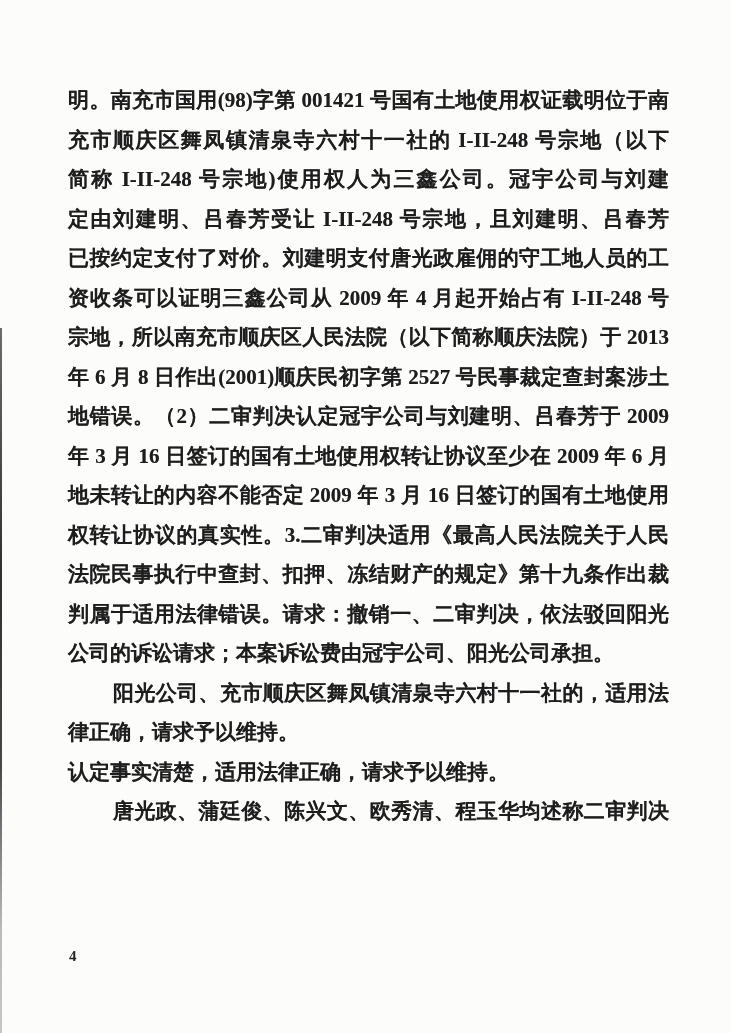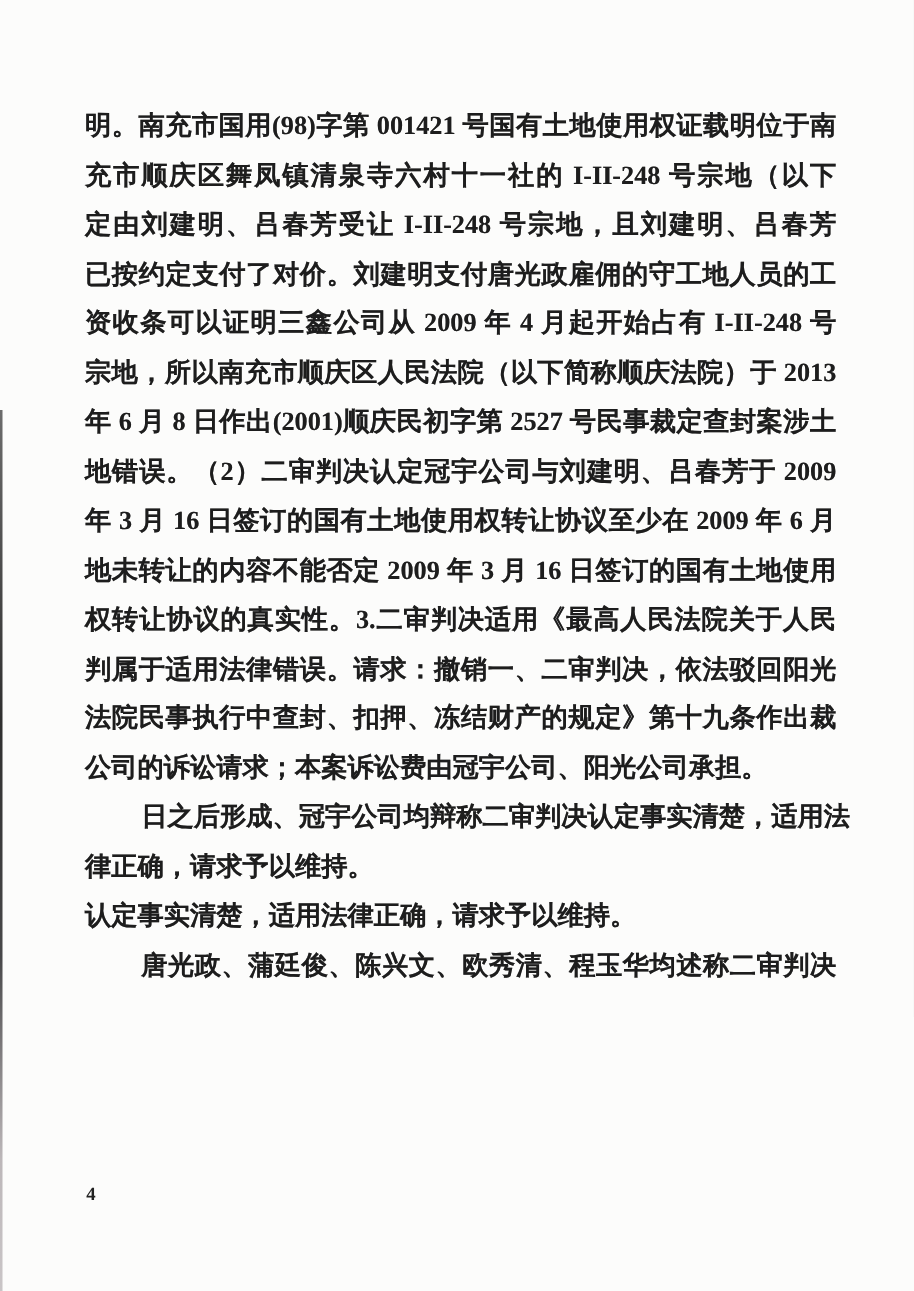--- a/index.html
+++ b/index.html
@@ -64,31 +64,32 @@
   }
 </style>
 </head>
 <body>
 
 <div class="page">
   <div class="scan-edge"></div>
   <div class="doc">
       <div class="line">明。南充市国用(98)字第 001421 号国有土地使用权证载明位于南</div>
       <div class="line">充市顺庆区舞凤镇清泉寺六村十一社的 I-II-248 号宗地（以下</div>
+      <div class="line">简称 I-II-248 号宗地)使用权人为三鑫公司。冠宇公司与刘建</div>
       <div class="line">定由刘建明、吕春芳受让 I-II-248 号宗地，且刘建明、吕春芳</div>
       <div class="line">已按约定支付了对价。刘建明支付唐光政雇佣的守工地人员的工</div>
       <div class="line">资收条可以证明三鑫公司从 2009 年 4 月起开始占有 I-II-248 号</div>
       <div class="line">宗地，所以南充市顺庆区人民法院（以下简称顺庆法院）于 2013</div>
       <div class="line">年 6 月 8 日作出(2001)顺庆民初字第 2527 号民事裁定查封案涉土</div>
       <div class="line">地错误。（2）二审判决认定冠宇公司与刘建明、吕春芳于 2009</div>
       <div class="line">年 3 月 16 日签订的国有土地使用权转让协议至少在 2009 年 6 月</div>
       <div class="line">地未转让的内容不能否定 2009 年 3 月 16 日签订的国有土地使用</div>
       <div class="line">权转让协议的真实性。3.二审判决适用《最高人民法院关于人民</div>
+      <div class="line">法院民事执行中查封、扣押、冻结财产的规定》第十九条作出裁</div>
       <div class="line">判属于适用法律错误。请求：撤销一、二审判决，依法驳回阳光</div>
-      <div class="line">法院民事执行中查封、扣押、冻结财产的规定》第十九条作出裁</div>
       <div class="line last">公司的诉讼请求；本案诉讼费由冠宇公司、阳光公司承担。</div>
-      <div class="line indent">日之后形成、冠宇公司均辩称二审判决认定事实清楚，适用法</div>
+      <div class="line indent">阳光公司、充市顺庆区舞凤镇清泉寺六村十一社的，适用法</div>
       <div class="line last">律正确，请求予以维持。</div>
       <div class="line last">认定事实清楚，适用法律正确，请求予以维持。</div>
       <div class="line indent">唐光政、蒲廷俊、陈兴文、欧秀清、程玉华均述称二审判决</div>
     </div>
   <div class="page-number">4</div>
 </div>
 
 </body></html>

